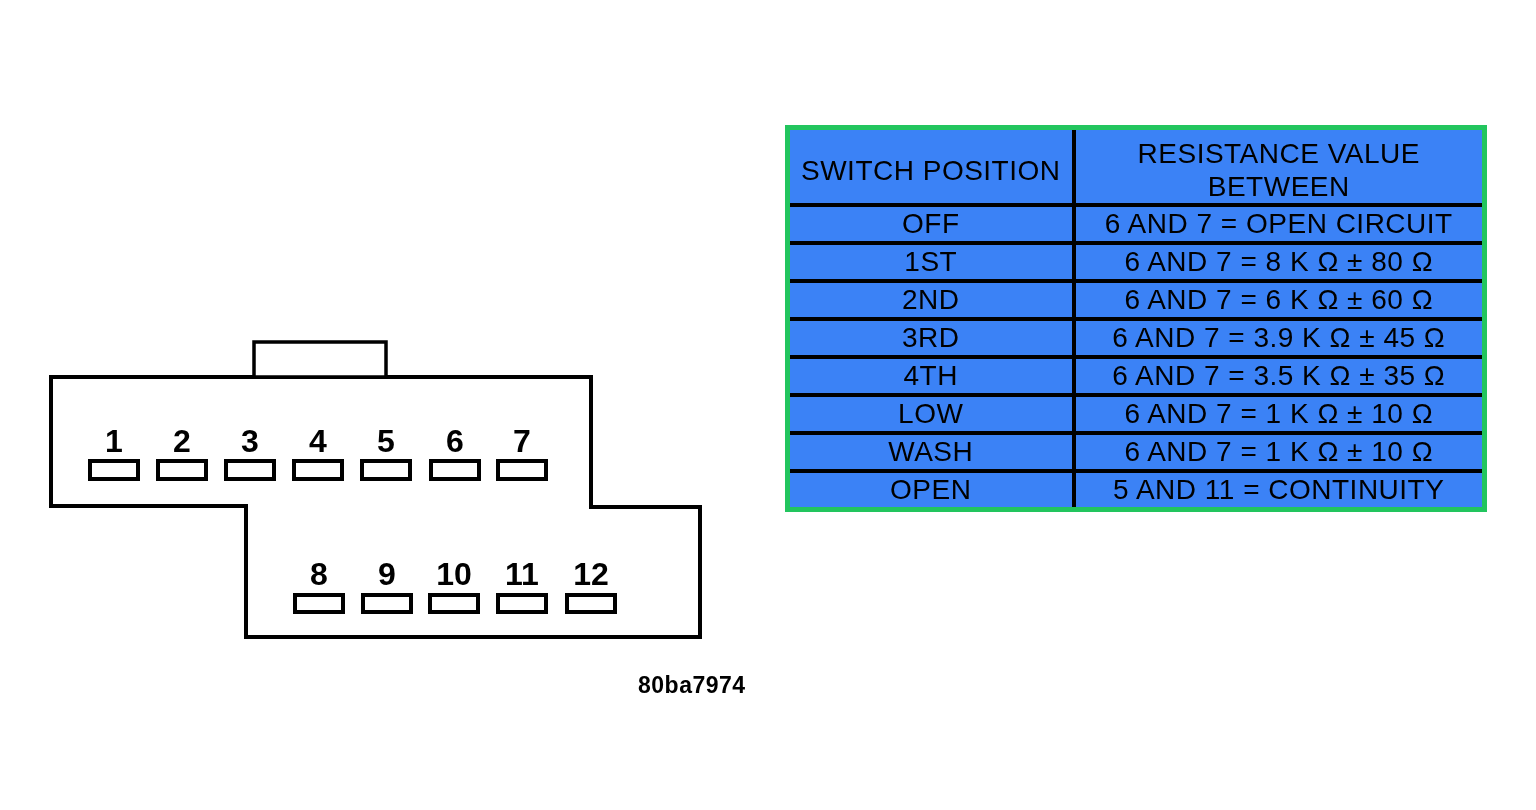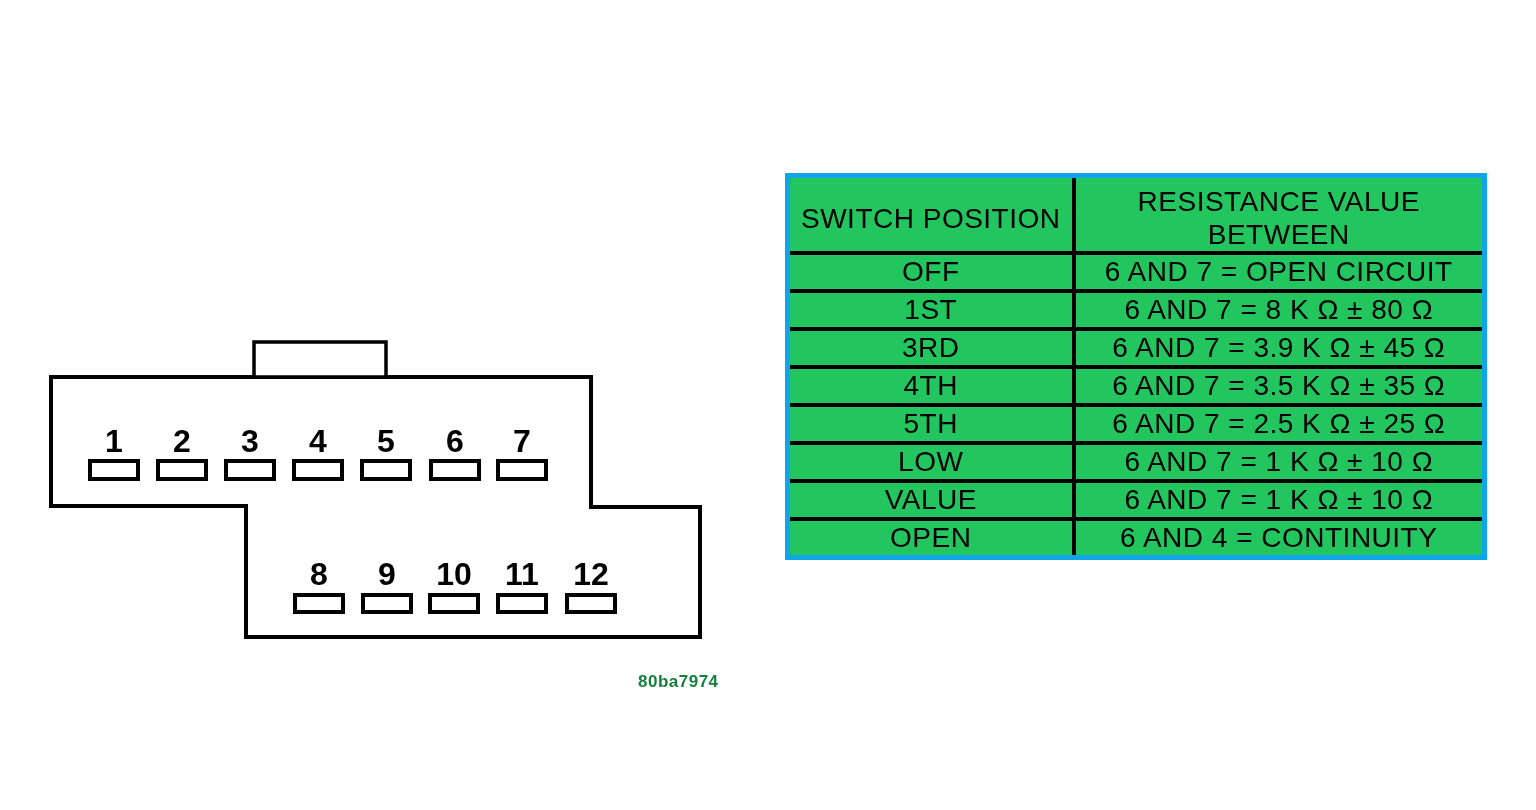--- a/index.html
+++ b/index.html
@@ -41,37 +41,36 @@
     font-size: 32px;
     font-weight: bold;
     fill: #000000;
     text-anchor: middle;
   }
 
   .figure-code {
     position: absolute;
     left: 638px;
     top: 672px;
-    font-size: 17px;
+    font-size: 23px;
     font-weight: bold;
     letter-spacing: 0.5px;
-    color: #15803d;
+    color: #000000;
   }
 
   
   table.res-table {
     position: absolute;
     left: 785px;
     top: 125px;
     width: 697px;
     border-collapse: collapse;
     table-layout: fixed;
-    border: 5px solid #0ea5e9;
-    background: #22c55e;
-    margin-top: 48px;
+    border: 5px solid #22c55e;
+    background: #3b82f6;
   }
   table.res-table col.c1 { width: 286px; }
   table.res-table col.c2 { width: 411px; }
   table.res-table td, table.res-table th {
     border: 4px solid #000;
     text-align: center;
     font-weight: normal;
     font-size: 28px;
     letter-spacing: 0.5px;
     white-space: nowrap;
@@ -143,39 +142,39 @@
     <tbody>
         <tr>
           <td>OFF</td>
           <td>6 AND 7 = OPEN CIRCUIT</td>
         </tr>
         <tr>
           <td>1ST</td>
           <td>6 AND 7 = 8 K Ω ± 80 Ω</td>
         </tr>
         <tr>
+          <td>2ND</td>
+          <td>6 AND 7 = 6 K Ω ± 60 Ω</td>
+        </tr>
+        <tr>
           <td>3RD</td>
           <td>6 AND 7 = 3.9 K Ω ± 45 Ω</td>
         </tr>
         <tr>
           <td>4TH</td>
           <td>6 AND 7 = 3.5 K Ω ± 35 Ω</td>
         </tr>
         <tr>
-          <td>5TH</td>
-          <td>6 AND 7 = 2.5 K Ω ± 25 Ω</td>
-        </tr>
-        <tr>
           <td>LOW</td>
           <td>6 AND 7 = 1 K Ω ± 10 Ω</td>
         </tr>
         <tr>
-          <td>VALUE</td>
+          <td>WASH</td>
           <td>6 AND 7 = 1 K Ω ± 10 Ω</td>
         </tr>
         <tr>
           <td>OPEN</td>
-          <td>6 AND 4 = CONTINUITY</td>
+          <td>5 AND 11 = CONTINUITY</td>
         </tr>
       </tbody>
   </table>
 
 </div>
 
 </body></html>

